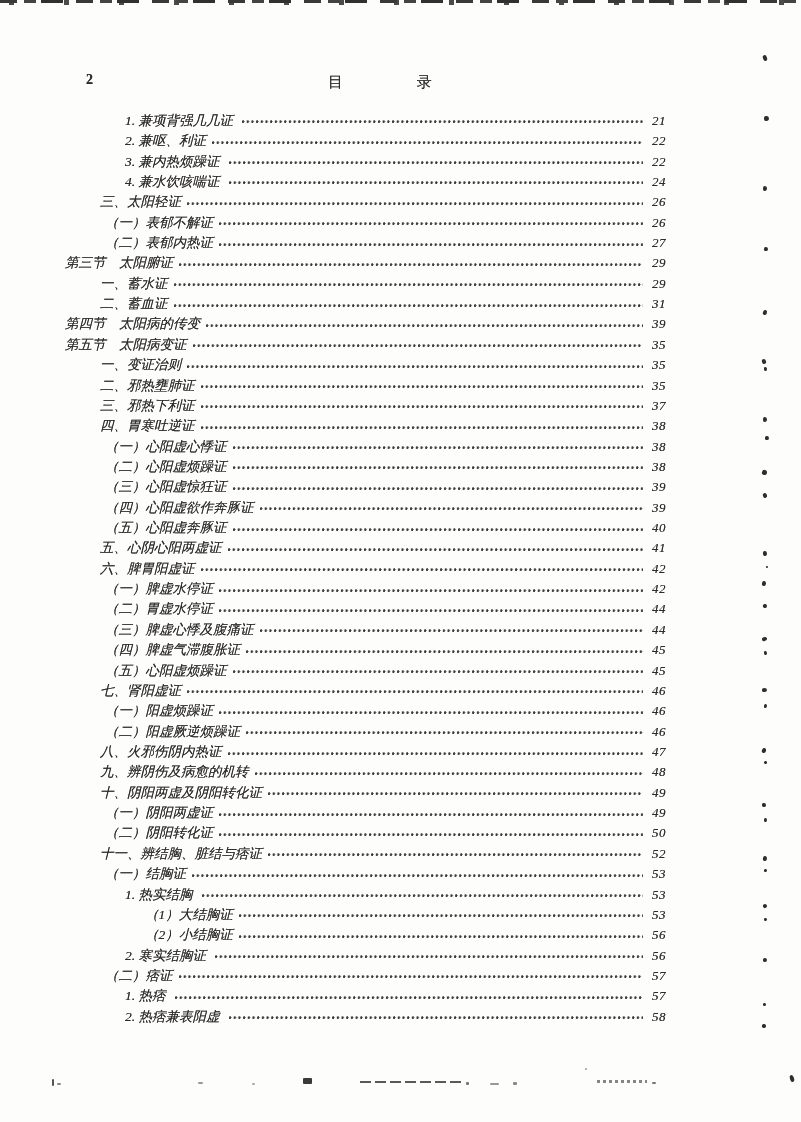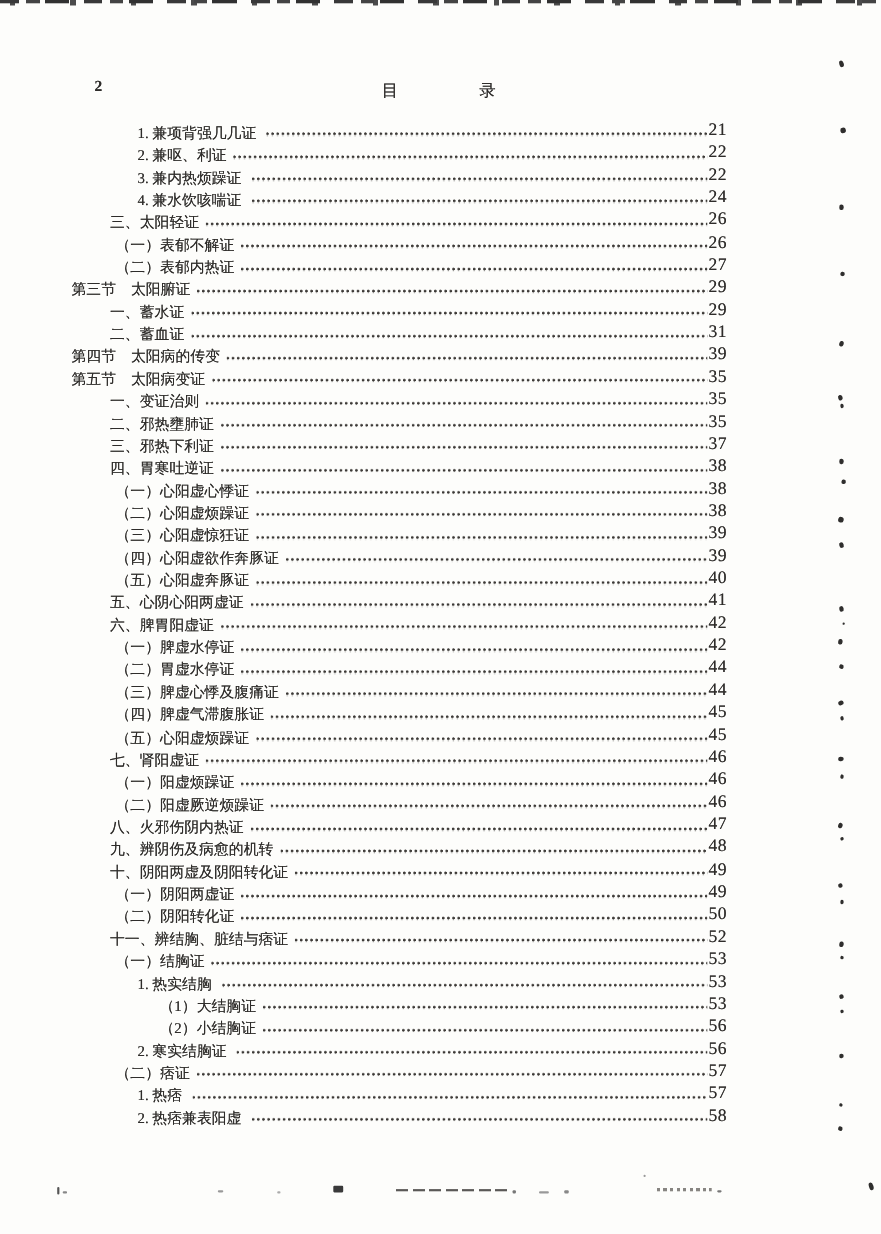--- a/index.html
+++ b/index.html
@@ -20,47 +20,47 @@
     background-size:100% 3px,100% 5px;
     background-repeat:no-repeat;
     opacity:.88;
   }
   .page-num{
     position:absolute;left:86px;top:72px;
     font-size:14px;font-weight:bold;letter-spacing:.5px;
     text-shadow:0 0 .4px rgba(0,0,0,.6);
   }
   .header-title{
-    position:absolute;left:347px;top:73px;
+    position:absolute;left:328px;top:73px;
     font-size:15px;word-spacing:70px;white-space:pre;
     text-shadow:0 0 .4px rgba(0,0,0,.55);
   }
   .toc{
-    position:absolute;left:65px;top:109px;width:601px;
+    position:absolute;left:65px;top:109px;width:601px;font-style:italic;
   }
   .toc-row{
     display:flex;align-items:flex-end;
     height:20.36px;line-height:1;
   }
   .toc-label{
     font-size:13.5px;white-space:pre;
     padding-bottom:2px;
     text-shadow:0 0 .45px rgba(20,18,16,.65);
   }
   .toc-row.lv1 .toc-label{padding-left:35px;}
   .toc-row.lv2 .toc-label{padding-left:40px;text-align:center;}
   .toc-row.lv3 .toc-label{padding-left:60px;}
   .toc-row.lv4 .toc-label{padding-left:80px;}
   .toc-dots{
     flex:1 1 auto;height:4px;margin:0 1px 5px 6px;
     background-image:radial-gradient(circle at 1.1px 1.6px,#3c3936 1.05px,rgba(0,0,0,0) 1.5px);
     background-size:4.7px 4px;background-repeat:repeat-x;
   }
   .toc-page{
-    font-size:16px;min-width:22px;
+    font-size:13px;min-width:22px;text-align:right;
     padding-bottom:2.5px;letter-spacing:.5px;
     text-shadow:0 0 .45px rgba(20,18,16,.6);
   }
   .speck{
     position:absolute;background:#1d1c1b;border-radius:45% 55% 50% 40%;
     transform:rotate(8deg);opacity:.92;
   }
   .smudge{position:absolute;border-radius:1px;}
   .dashline-a{
     position:absolute;left:360px;top:1081px;width:102px;height:2.4px;

